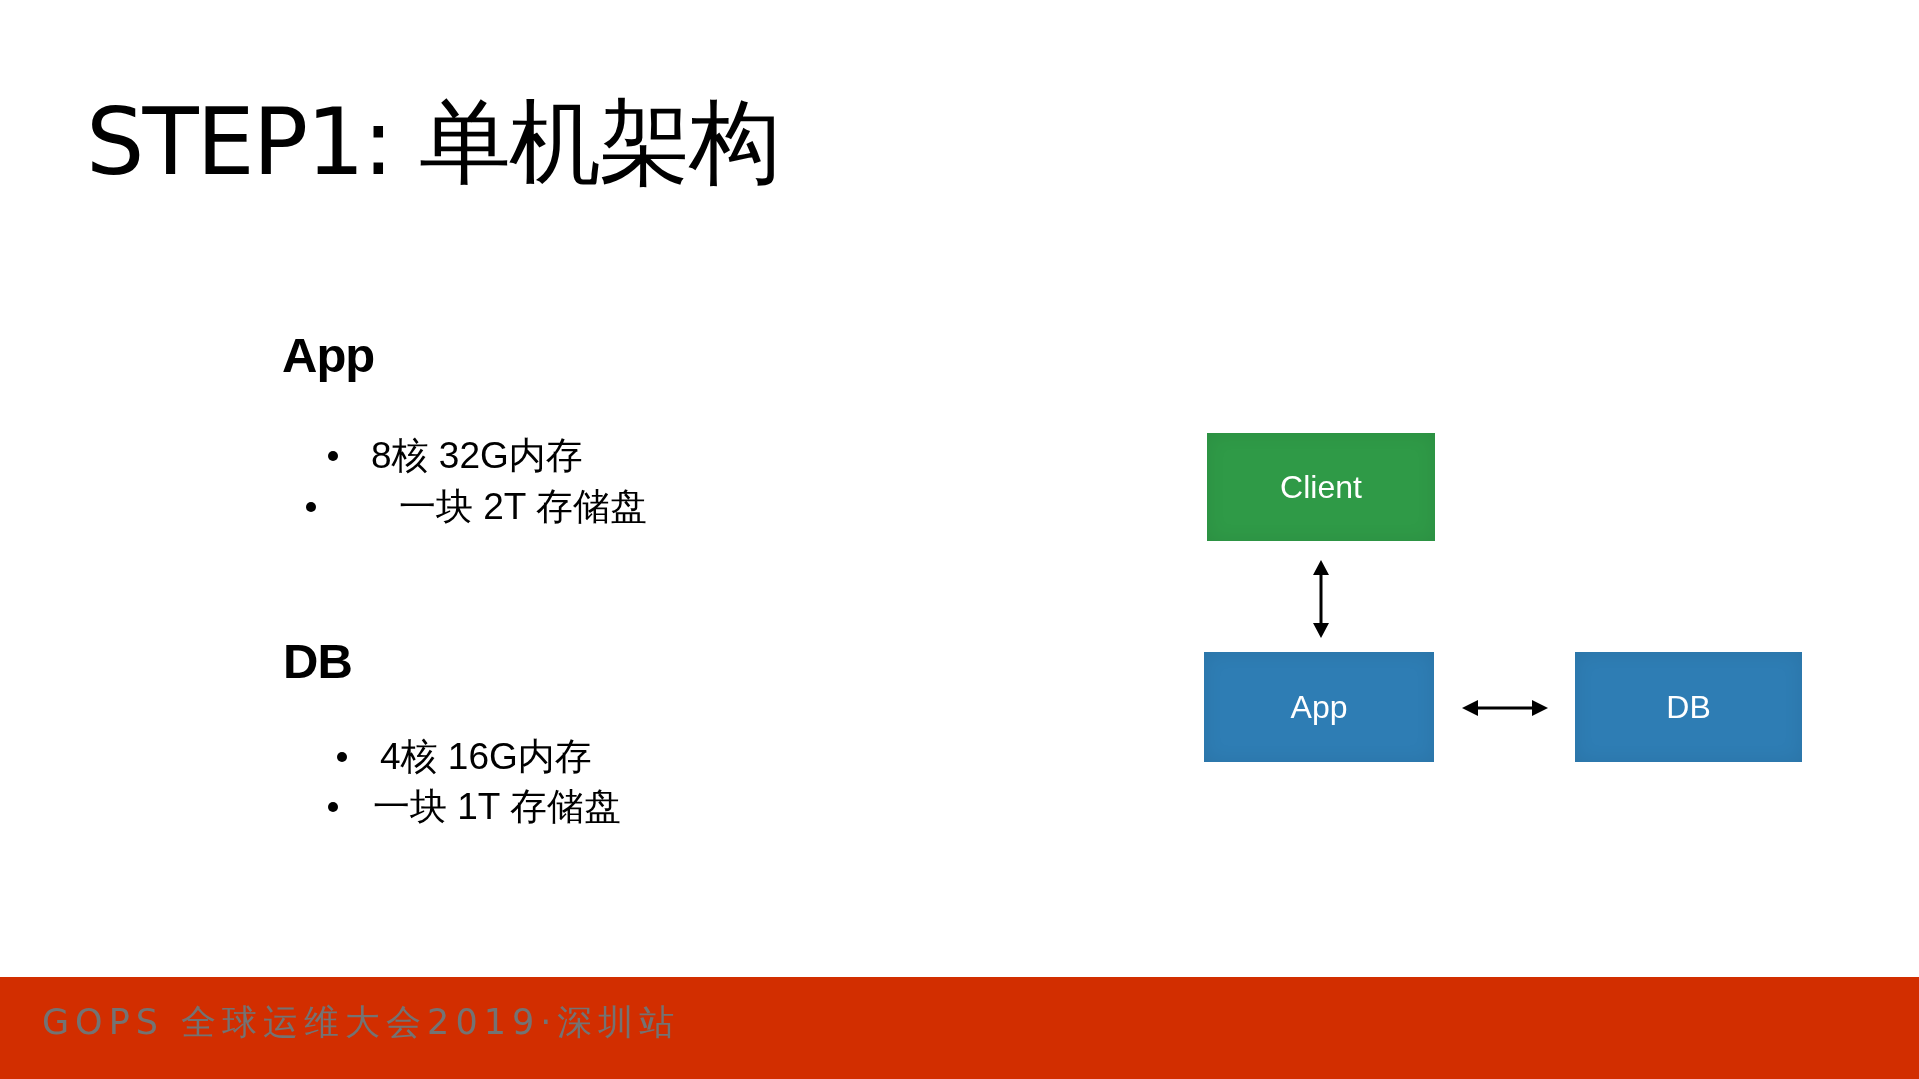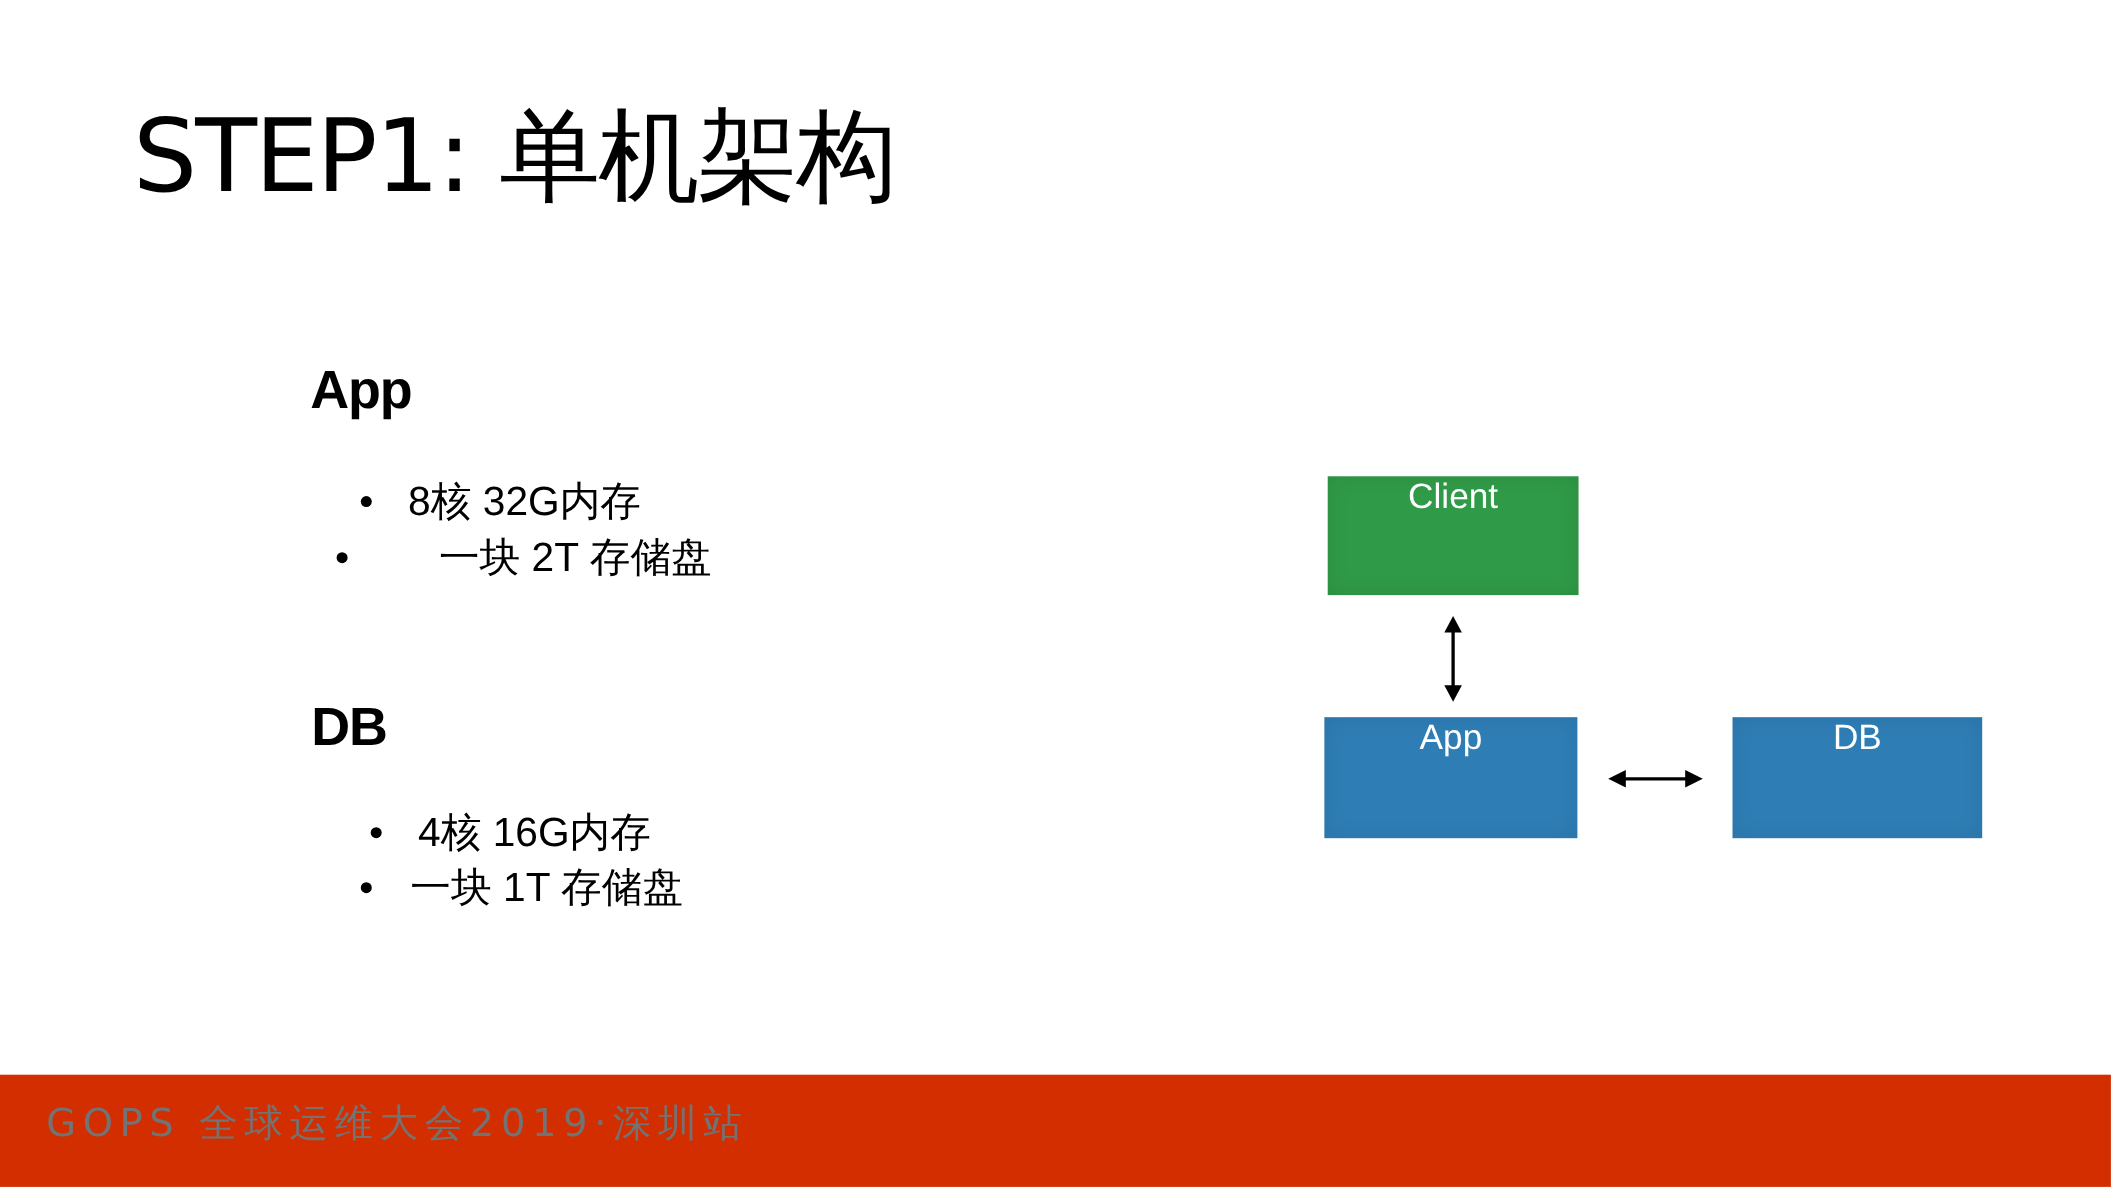--- a/index.html
+++ b/index.html
@@ -18,21 +18,20 @@
     .abs { position: absolute; }
 
     .slide-title {
       left: 86px;
       top: 88px;
       font-size: 92px;
       line-height: 110px;
       font-family: "DejaVu Sans", "Liberation Sans", sans-serif;
       letter-spacing: -2px;
       white-space: nowrap;
-      margin-left: 35px;
     }
 
     .section-heading {
       font-weight: bold;
       font-size: 49px;
       line-height: 56px;
       white-space: nowrap;
       letter-spacing: -1px;
     }
     .heading-app { left: 282px; top: 327px; }
@@ -57,20 +56,21 @@
     .app-b1 .bullet-dot { margin-right: 33px; }
     .app-b2 { left: 306px; top: 485px; gap: 48px; }
     .app-b2 .bullet-dot { margin-right: 35px; }
     .db-b1 { left: 337px; top: 735px; }
     .db-b1 .bullet-dot { margin-right: 33px; }
     .db-b2 { left: 328px; top: 785px; }
     .db-b2 .bullet-dot { margin-right: 35px; }
 
     .node {
       display: flex;
+      align-items: center;
       justify-content: center;
       color: #ffffff;
       font-size: 32px;
       font-family: "Liberation Sans", sans-serif;
       box-shadow: inset 0 0 20px rgba(0,0,0,0.08);
     }
     .node-client {
       left: 1207px; top: 433px; width: 228px; height: 108px;
       background: #2f9a47;
     }

